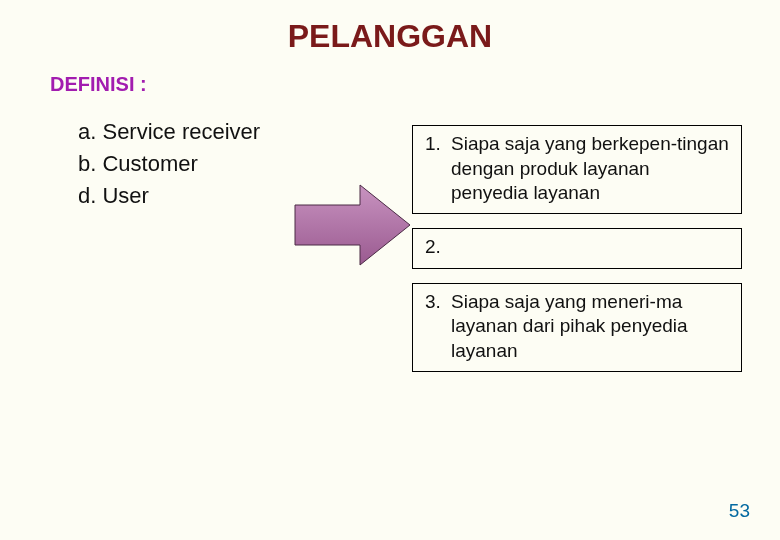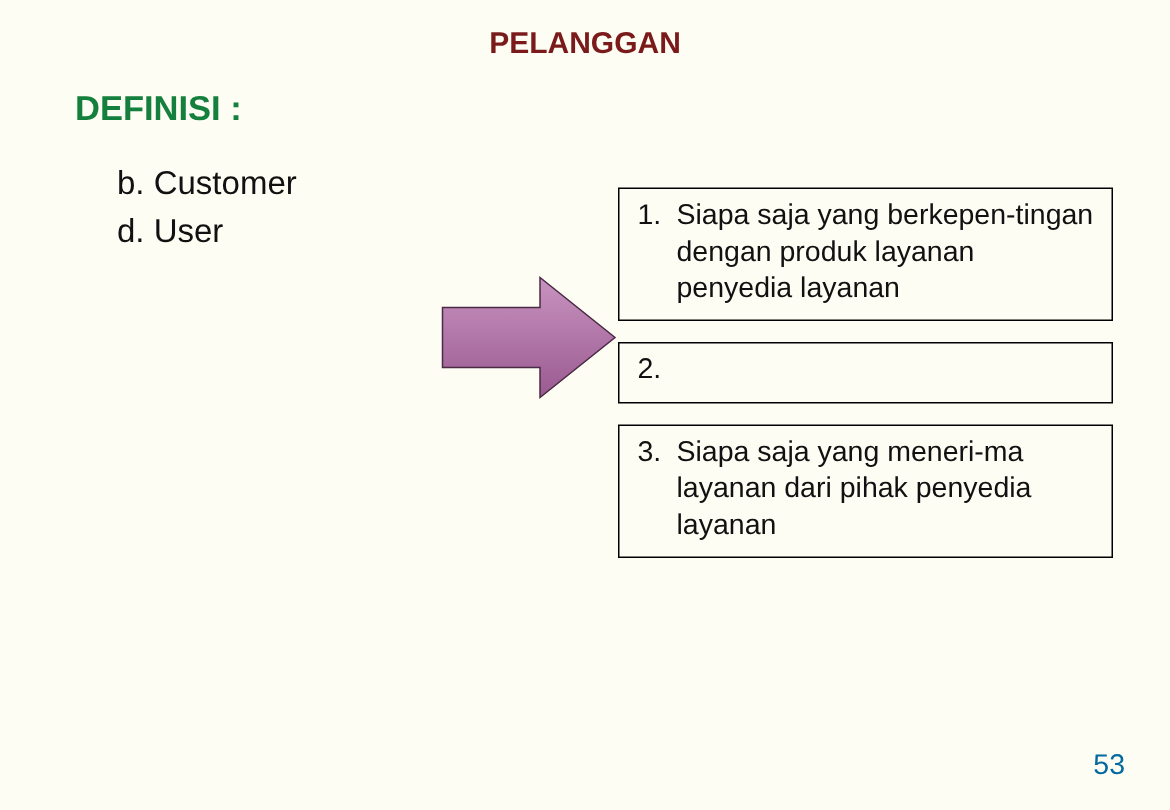--- a/index.html
+++ b/index.html
@@ -7,30 +7,30 @@
     width: 780px;
     height: 540px;
     background: #fdfdf4;
     font-family: Arial, sans-serif;
     position: relative;
     overflow: hidden;
   }
   .title {
     font-family: "Comic Sans MS", cursive, sans-serif;
     font-weight: bold;
-    font-size: 20px;
+    font-size: 32px;
     color: #7a1a1a;
     text-align: center;
     padding-top: 18px;
   }
   .subtitle {
     font-family: "Comic Sans MS", cursive, sans-serif;
     font-weight: bold;
-    font-size: 23px;
-    color: #15803d;
+    font-size: 20px;
+    color: #a21caf;
     padding-left: 50px;
     padding-top: 18px;
   }
   .content {
     display: flex;
     padding-top: 20px;
   }
   .left {
     padding-left: 78px;
     width: 340px;
@@ -73,20 +73,21 @@
   }
 </style>
 </head>
 <body>
 
 <div class="title">PELANGGAN</div>
 <div class="subtitle">DEFINISI :</div>
 
 <div class="content">
   <div class="left">
+    <div class="term">a. Service receiver</div>
     <div class="term">b. Customer</div>
     <div class="term">d. User</div>
   </div>
 </div>
 
 <div class="arrow-wrap">
   <svg width="125" height="90" viewBox="0 0 125 90">
     <defs>
       <linearGradient id="g1" x1="0" y1="0" x2="0" y2="1">
         <stop offset="0" stop-color="#c893c0"></stop>

